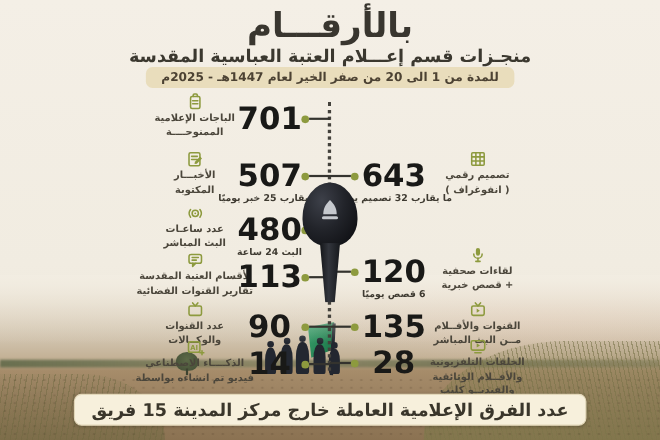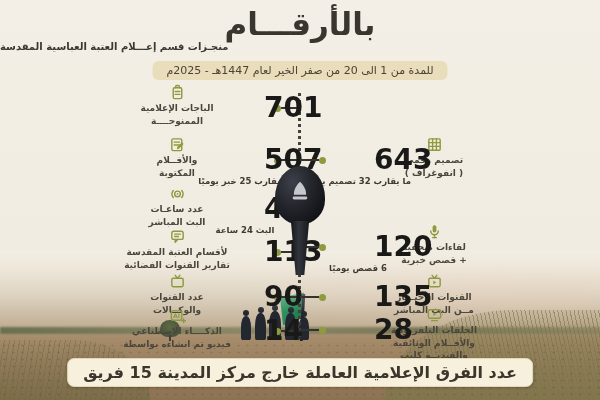--- a/index.html
+++ b/index.html
@@ -1,41 +1,41 @@
 <!DOCTYPE html>
 <html lang="ar"><head>
 <meta charset="utf-8">
 <style>
   html,body{margin:0;padding:0;}
   body{width:600px;height:400px;overflow:hidden;font-family:"DejaVu Sans",sans-serif;}
   #canvas{position:relative;width:600px;height:400px;background:linear-gradient(180deg,#f4efe6 0%,#f1ece1 60%,#ece6d8 100%);overflow:hidden;}
 
   
   .title{position:absolute;top:6px;left:0;width:100%;text-align:center;font-size:31px;font-weight:bold;color:#39362f;letter-spacing:1px;}
-  .subtitle{position:absolute;top:41px;left:0;width:100%;font-size:10px;font-weight:bold;color:#3b382f;}
-  .badge{position:absolute;top:61px;left:50%;transform:translateX(-50%);background:#e9ddbc;border-radius:6px;padding:3px 14px;font-size:11px;font-weight:normal;color:#4c4233;white-space:nowrap;}
+  .subtitle{position:absolute;top:41px;left:0;width:100%;text-align:center;font-size:16px;font-weight:bold;color:#3b382f;}
+  .badge{position:absolute;top:61px;left:50%;transform:translateX(-50%);background:#e9ddbc;border-radius:6px;padding:3px 14px;font-size:11px;font-weight:bold;color:#4c4233;white-space:nowrap;}
 
   
   .center-line{position:absolute;left:298px;top:93px;height:244px;border-left:3px dotted #44423c;}
   .mic{position:absolute;left:272px;top:166px;width:56px;height:112px;z-index:5;}
   .mic-head{position:absolute;left:3px;top:0;width:50px;height:58px;background:radial-gradient(ellipse at 35% 28%,#3d4049 0%,#22242a 45%,#121317 80%);border-radius:50% 50% 45% 45%/55% 55% 42% 42%;}
   .mic-emblem{position:absolute;left:17px;top:14px;width:22px;height:26px;}
   .mic-handle{position:absolute;top:55px;left:16px;width:24px;height:54px;background:linear-gradient(90deg,#0a0b0d,#32353c 45%,#0f1114);clip-path:polygon(12% 0,88% 0,68% 100%,32% 100%);}
 
   
   .stat{position:absolute;display:flex;align-items:flex-start;}
   .stat-left{left:138px;width:162px;}
   .stat-right{left:300px;width:178px;}
   .label-block{display:flex;flex-direction:column;align-items:center;gap:1px;text-align:center;margin-top:-9px;}
   .stat-left .label-block{width:78px;}
   .stat-right .label-block{width:88px;}
   .lbl{font-size:9px;font-weight:bold;color:#4b463b;line-height:1.3;white-space:nowrap;}
   .num-block{position:relative;width:58px;text-align:center;flex:0 0 auto;}
   .stat-right .num-block{width:64px;}
-  .num{font-size:28px;font-weight:bold;color:#191917;line-height:30px;font-family:"DejaVu Sans",sans-serif;margin-left:48px;}
+  .num{font-size:28px;font-weight:bold;color:#191917;line-height:30px;font-family:"DejaVu Sans",sans-serif;}
   .big .num{font-size:30px;}
   .sub{position:absolute;top:31px;left:50%;transform:translateX(-50%);white-space:nowrap;font-size:8.5px;font-weight:bold;color:#3e3a31;}
   .dot{width:7px;height:7px;border-radius:50%;background:#8d9a3e;margin-top:12px;flex:0 0 auto;}
   .connector{height:2px;background:#34332e;flex:1 1 10px;margin-top:14px;}
   .icon svg{width:17px;height:17px;stroke:#8d9a3e;fill:none;stroke-width:1.5;stroke-linecap:round;stroke-linejoin:round;}
   .icon{display:block;height:18px;}
 
   
   .photo{position:absolute;left:0;top:250px;width:600px;height:150px;background:linear-gradient(180deg,#ede5d5 0%,#dbcfbc 20%,#cfc1ab 40%,#c1ae92 52%,#a68c6a 58%,#9a8060 75%,#8b7252 100%);}
   .photo .fade{position:absolute;left:0;top:0;width:100%;height:62px;background:linear-gradient(180deg,#f2ede2 0%,rgba(242,237,226,0) 100%);}
@@ -116,21 +116,21 @@
   </div>
 
   <div class="stat stat-left" style="top:145px">
     <div class="label-block">
       <span class="icon"><svg viewBox="0 0 18 18">
             <rect x="3" y="3" width="10.5" height="12.5" rx="1.5"></rect>
             <line x1="5.5" y1="6.5" x2="11" y2="6.5"></line>
             <line x1="5.5" y1="9.5" x2="11" y2="9.5"></line>
             <path d="M10.5 13.5l5-5-1.8-1.8-5 5-.4 2.2z" fill="#8d9a3e" stroke="none"></path>
           </svg></span>
-      <span class="lbl" dir="rtl">والأفــلام</span>
+      <span class="lbl" dir="rtl">الأخبـــار</span>
       <span class="lbl" dir="rtl">المكتوبة</span>
     </div>
     <div class="num-block">
       <span class="num">507</span>
       <span class="sub" dir="rtl">ما يقارب 25 خبر يوميًا</span>
     </div>
     <span class="dot"></span>
     <span class="connector"></span>
   </div>
 
@@ -251,21 +251,21 @@
     <span class="dot"></span>
     <div class="num-block">
       <span class="num">135</span>
     </div>
     <div class="label-block">
       <span class="icon"><svg viewBox="0 0 18 18">
             <rect x="3" y="5.5" width="12" height="9" rx="1.5"></rect>
             <path d="M6.5 2.5L9 5.5l2.5-3"></path>
             <path d="M7.8 8l3 2-3 2z" fill="#8d9a3e" stroke="none"></path>
           </svg></span>
-      <span class="lbl" dir="rtl">القنوات الأخبـــار</span>
+      <span class="lbl" dir="rtl">القنوات والأفــلام</span>
       <span class="lbl" dir="rtl">مــن البث المباشر</span>
     </div>
   </div>
 
   <div class="stat stat-right" style="top:315px">
     <span class="connector"></span>
     <span class="dot"></span>
     <div class="num-block">
       <span class="num">28</span>
     </div>

